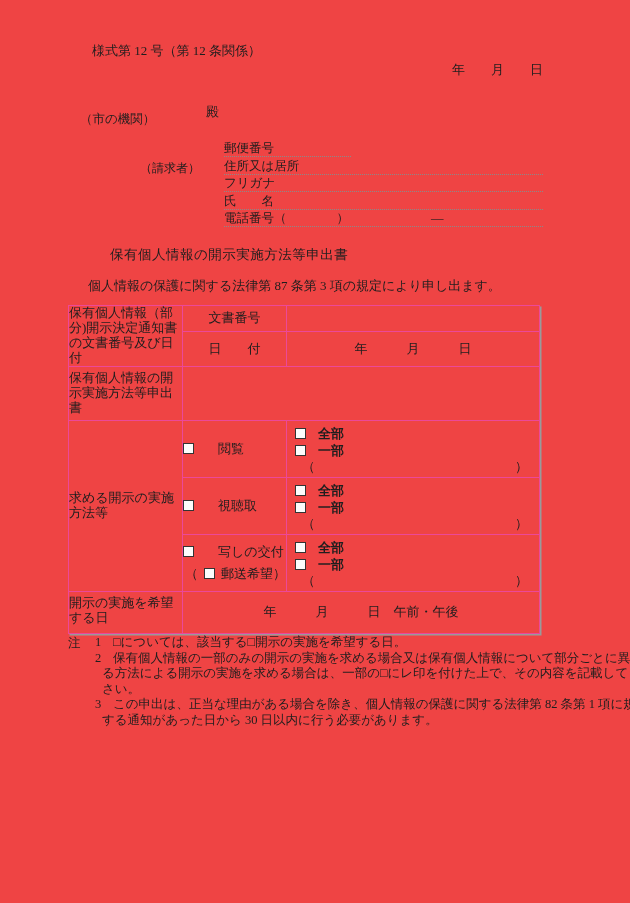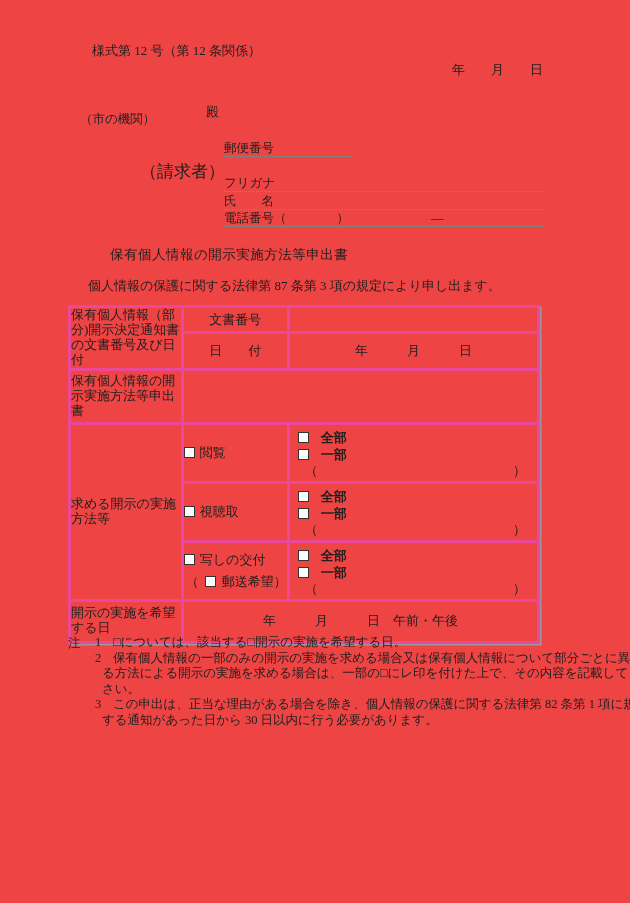--- a/index.html
+++ b/index.html
@@ -18,63 +18,63 @@
   }
   .abs { position:absolute; white-space:nowrap; }
 
   
   .form-no   { left:92px;  top:42px; }
   .date-top  { left:452px; top:61px; }
   .agency    { left:80px;  top:87px;  font-size:12.5px;margin-top:24px; }
   .dono      { left:206px; top:103px; }
 
   
-  .req-label { left:140px; top:160px; font-size:17px; }
+  .req-label { left:140px; top:160px; font-size:12px; }
   .req-row {
     position:absolute; left:224px; height:17px; width:319px;
     border-bottom:1.5px dotted #8a8a8a;
     font-size:12.5px; line-height:17px; white-space:nowrap;
   }
   .req-row.short { width:127px; }
   .phone-dash { position:absolute; left:207px; top:0; }
 
   
   .doc-title   { left:110px; top:246px; font-size:13.5px; letter-spacing:.5px; }
   .declaration { left:88px;  top:277px; }
 
   
   table.main {
     position:absolute; left:68px; top:305px;
     width:472px; border-collapse:collapse;
     font-size:13px;
     box-shadow:1.5px 1.5px 0 #9a9a9a;
   }
   table.main td {
-    border:3px solid #ec4899;
+    border:1px solid #ec4899;
     vertical-align:middle;
     padding:0;
   }
   td.lbl {
     padding:2px 4px 2px 5px;
     line-height:1.15;
     word-break:break-all;
     white-space:normal;
   }
   td.top-align { vertical-align:top; }
   td.center { text-align:center; }
   .r1a { height:24px; } .r1b { height:33px; }
   .r2  { height:54px; }
   .r3a { height:55px; } .r3b { height:54px; } .r3c { height:55px; }
-  .r4  { height:42px; }
+  .r4  { height:42px;font-family:Liberation Mono, monospace; }
 
   .cb {
     display:inline-block; width:11px; height:11px;
     border:1px solid #333; background:#fcfcfc; flex:none;
   }
-  .method-line { display:flex; align-items:center; gap:5px; margin-left:0; white-space:nowrap; }
+  .method-line { display:flex; align-items:center; gap:24px; margin-left:0; white-space:nowrap; }
   .method-line2 { margin-left:2px; margin-top:4px; display:flex; align-items:center; gap:6px; white-space:nowrap; }
   .scope-wrap {
     display:flex; flex-direction:column;
     height:100%; padding:4px 11px 3px 8px;
   }
   .scope-line { display:flex; align-items:center; gap:12px; line-height:17px; white-space:nowrap;font-weight:bold; }
   .paren-line {
     margin-top:auto; display:flex; justify-content:space-between;
     padding-left:7px; line-height:15px;
   }
@@ -93,20 +93,23 @@
 
   <div class="abs form-no">様式第 12 号（第 12 条関係）</div>
   <div class="abs date-top">年　　月　　日</div>
   <div class="abs agency">（市の機関）</div>
   <div class="abs dono">殿</div>
 
   <div class="abs req-label">（請求者）</div>
 
   <div class="req-row short" style="top:140px;">
     <span>郵便番号</span>
+  </div>
+  <div class="req-row" style="top:158px;">
+    <span>住所又は居所</span>
   </div>
   <div class="req-row" style="top:175px;">
     <span>フリガナ</span>
   </div>
   <div class="req-row" style="top:193px;">
     <span>氏　　名</span>
   </div>
   <div class="req-row" style="top:210px;">
     <span>電話番号（　　　　）</span>
     <span class="phone-dash">—</span>

